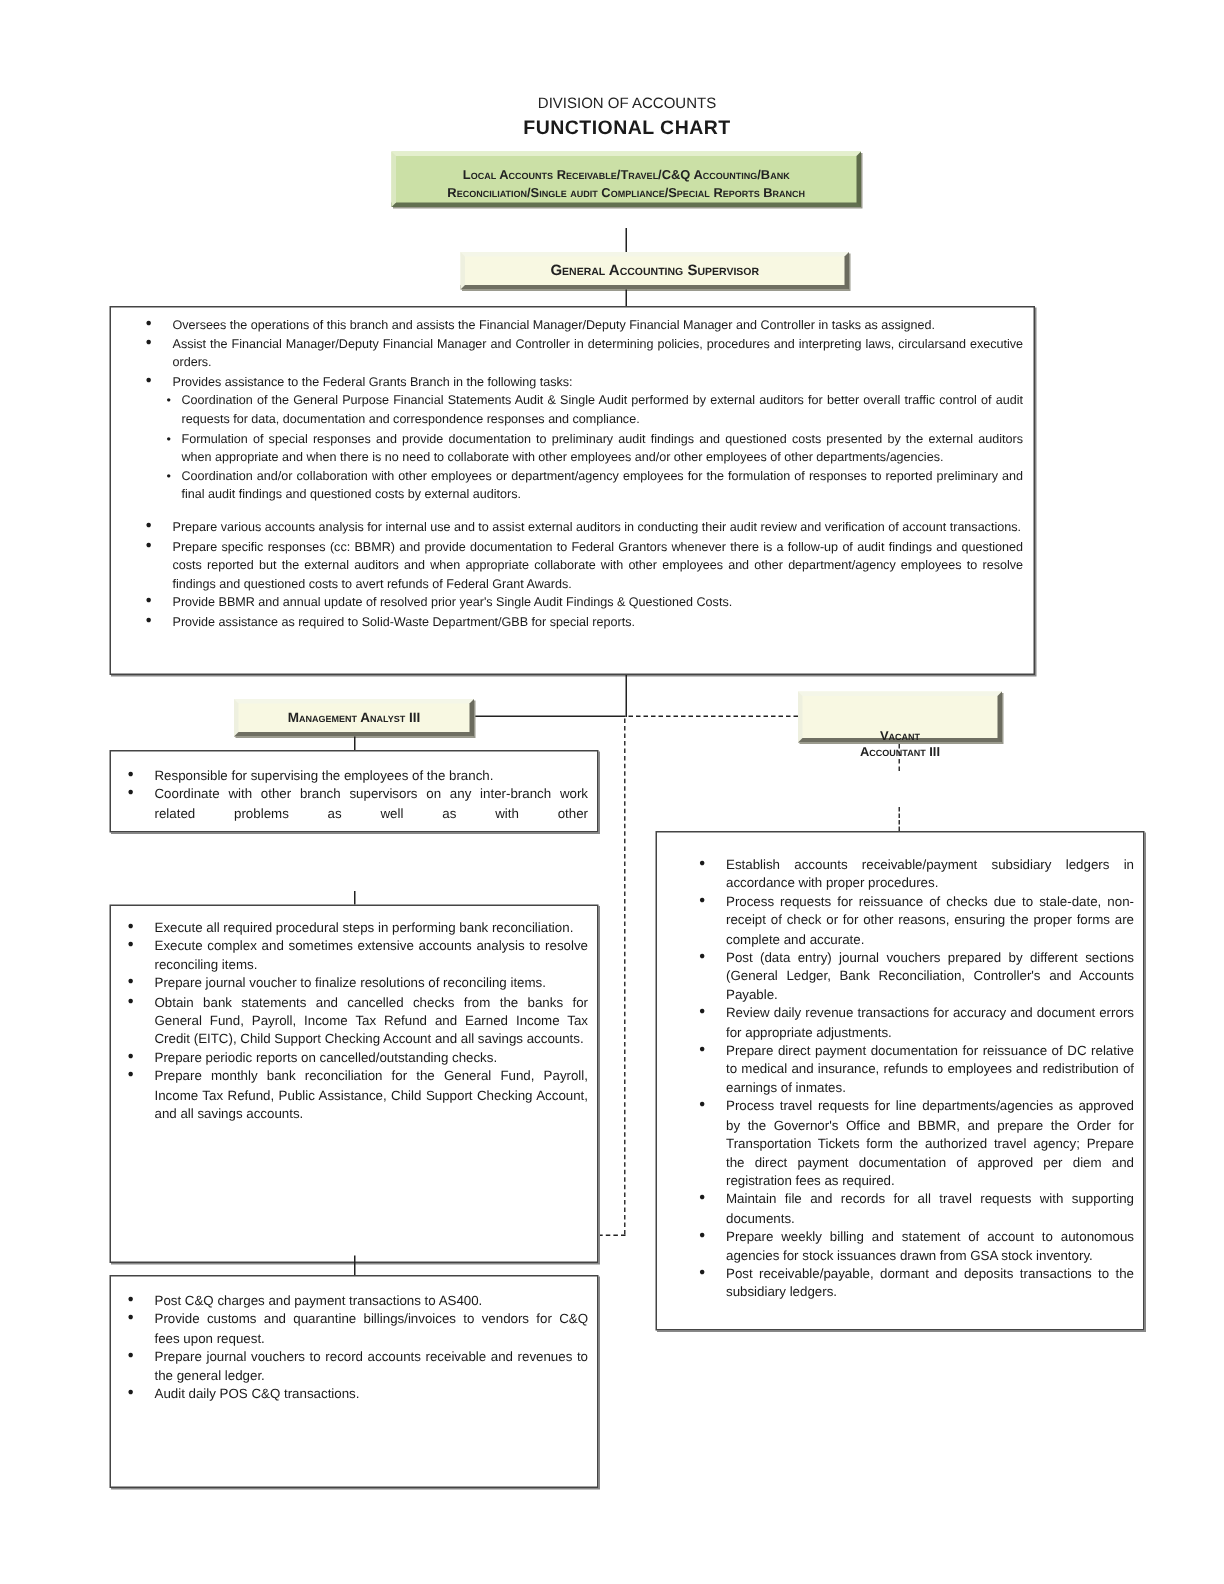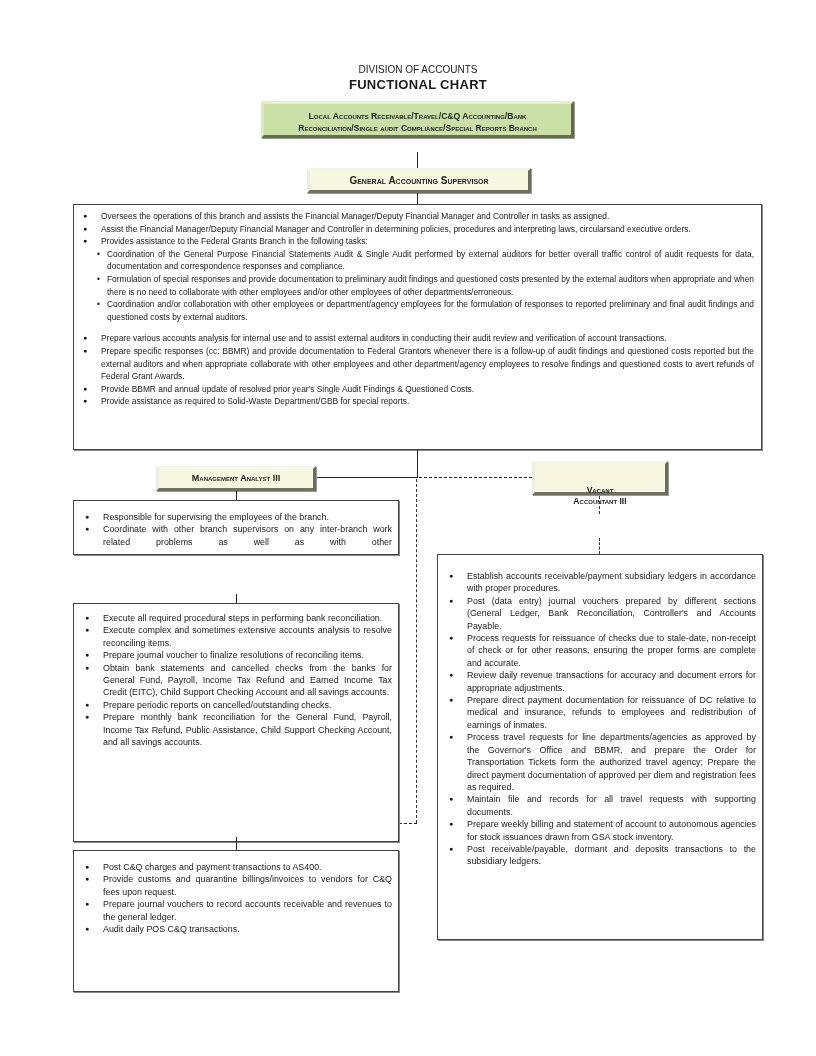--- a/index.html
+++ b/index.html
@@ -38,34 +38,34 @@
 
 <div class="abs title1">DIVISION OF ACCOUNTS</div>
 <div class="abs title2">FUNCTIONAL CHART</div>
 
 <div class="bevel green" style="left:261px; top:101px; width:313px; height:37px; font-size:8.6px; line-height:12px; padding:6px 10px 0;">
   <span>Local Accounts Receivable/Travel/C&amp;Q Accounting/Bank Reconciliation/Single audit Compliance/Special Reports Branch</span>
 </div>
 
 <div class="vl" style="left:417px; top:152px; height:17px;"></div>
 
-<div class="bevel cream" style="left:307px; top:168px; width:224px; height:25px; font-size:10px; line-height:19px;">
+<div class="bevel cream" style="left:307px; top:168px; width:259px; height:25px; font-size:10px; line-height:19px;">
   <span>General Accounting Supervisor</span>
 </div>
 <div class="vl" style="left:417px; top:193px; height:12px;"></div>
 
-<div class="box" style="left:73px; top:204px; width:689px; height:246px; padding:5px 7px 0 1px;">
+<div class="box" style="left:73px; top:204px; width:617px; height:246px; padding:5px 7px 0 15px;">
   <ul class="b sup">
     <li>Oversees the operations of this branch and assists the Financial Manager/Deputy Financial Manager and Controller in tasks as assigned.</li>
     <li>Assist the Financial Manager/Deputy Financial Manager and Controller in determining policies, procedures and interpreting laws, circularsand executive orders.</li>
     <li>
       <span>Provides assistance to the Federal Grants Branch in the following tasks:</span>
       <ul class="sub" style="margin-left:-6px;">
         <li>Coordination of the General Purpose Financial Statements Audit &amp; Single Audit performed by external auditors for better overall traffic control of audit requests for data, documentation and correspondence responses and compliance.</li>
-        <li>Formulation of special responses and provide documentation to preliminary audit findings and questioned costs presented by the external auditors when appropriate and when there is no need to collaborate with other employees and/or other employees of other departments/erroneous.</li>
+        <li>Formulation of special responses and provide documentation to preliminary audit findings and questioned costs presented by the external auditors when appropriate and when there is no need to collaborate with other employees and/or other employees of other departments/agencies.</li>
         <li>Coordination and/or collaboration with other employees or department/agency employees for the formulation of responses to reported preliminary and final audit findings and questioned costs by external auditors.</li>
       </ul>
     </li>
   </ul>
   <ul class="b sup" style="margin-top:9px;">
     <li>Prepare various accounts analysis for internal use and to assist external auditors in conducting their audit review and verification of account transactions.</li>
     <li>Prepare specific responses (cc: BBMR) and provide documentation to Federal Grantors whenever there is a follow-up of audit findings and questioned costs reported but the external auditors and when appropriate collaborate with other employees and other department/agency employees to resolve findings and questioned costs to avert refunds of Federal Grant Awards.</li>
     <li>Provide BBMR and annual update of resolved prior year's Single Audit Findings &amp; Questioned Costs.</li>
     <li>Provide assistance as required to Solid-Waste Department/GBB for special reports.</li>
   </ul>
@@ -119,25 +119,25 @@
 <div class="bevel cream" style="left:532px; top:461px; width:136px; height:34px; font-size:8.6px; line-height:11px; padding-top:21px;">
   <div>Vacant</div>
   <div>Accountant III</div>
 </div>
 <div class="vd" style="left:599px; top:496px; height:18px; border-left-width:1.5px;"></div>
 
 <div class="flat" style="left:508px; top:514px; width:183px; height:23px;">
   <span>Accounts Receivable/Travel</span>
 </div>
 <div class="vd" style="left:599px; top:538px; height:16px; border-left-width:1.5px;"></div>
-<div class="box" style="left:437px; top:554px; width:326px; height:386px; padding:15px 6px 0 3px;">
+<div class="box" style="left:437px; top:554px; width:326px; height:333px; padding:15px 6px 0 20px;">
   <ul class="b col">
     <li>Establish accounts receivable/payment subsidiary ledgers in accordance with proper procedures.</li>
+    <li>Process requests for reissuance of checks due to stale-date, non-receipt of check or for other reasons, ensuring the proper forms are complete and accurate.</li>
     <li>Post (data entry) journal vouchers prepared by different sections (General Ledger, Bank Reconciliation, Controller's and Accounts Payable.</li>
-    <li>Process requests for reissuance of checks due to stale-date, non-receipt of check or for other reasons, ensuring the proper forms are complete and accurate.</li>
     <li>Review daily revenue transactions for accuracy and document errors for appropriate adjustments.</li>
     <li>Prepare direct payment documentation for reissuance of DC relative to medical and insurance, refunds to employees and redistribution of earnings of inmates.</li>
     <li>Process travel requests for line departments/agencies as approved by the Governor's Office and BBMR, and prepare the Order for Transportation Tickets form the authorized travel agency; Prepare the direct payment documentation of approved per diem and registration fees as required.</li>
     <li>Maintain file and records for all travel requests with supporting documents.</li>
     <li>Prepare weekly billing and statement of account to autonomous agencies for stock issuances drawn from GSA stock inventory.</li>
     <li>Post receivable/payable, dormant and deposits transactions to the subsidiary ledgers.</li>
   </ul>
 </div>
 
 </body></html>

